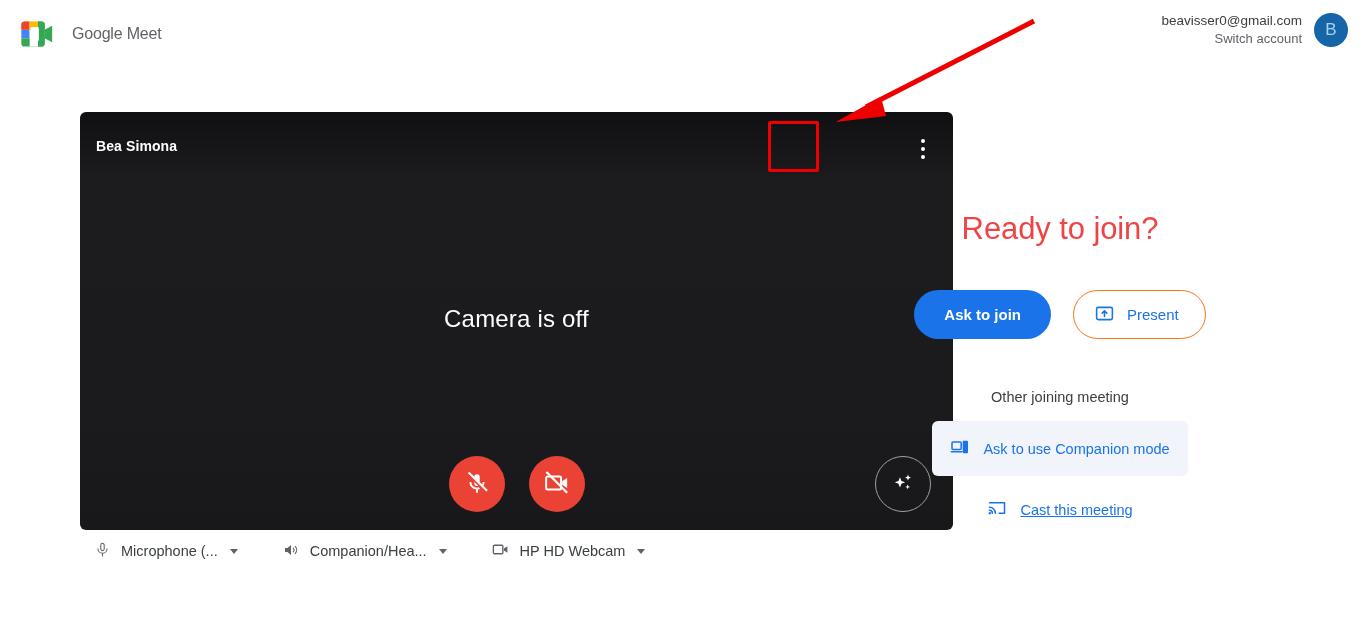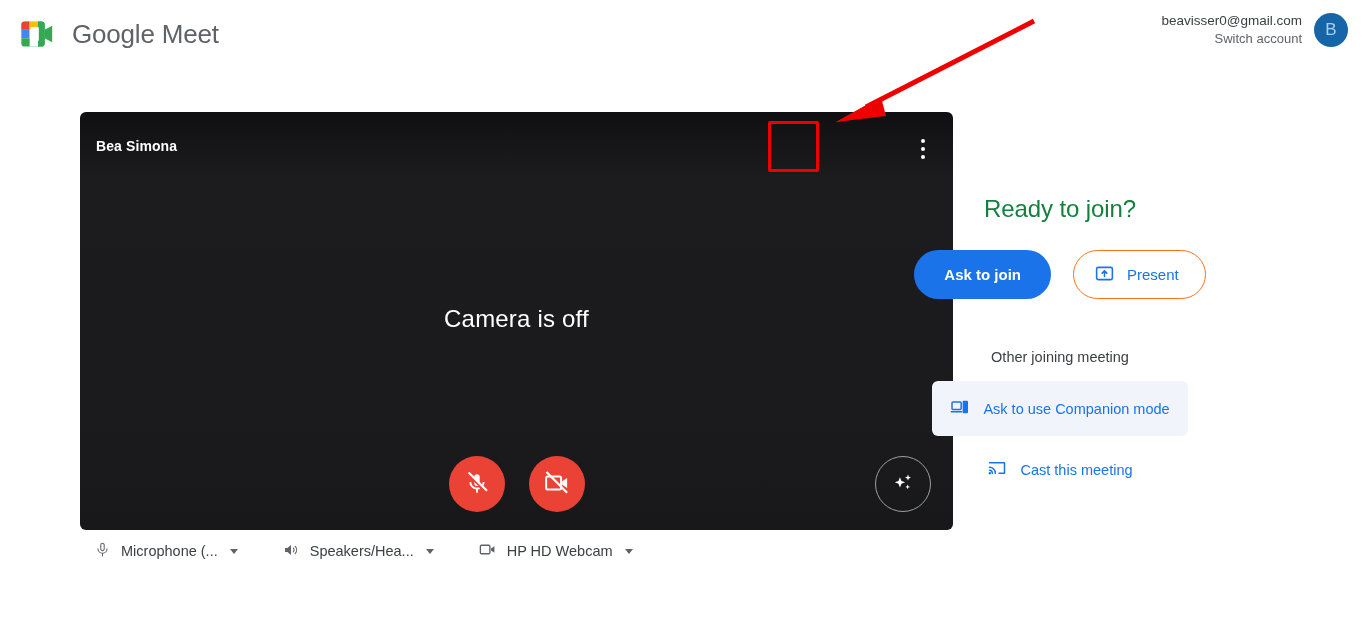--- a/index.html
+++ b/index.html
@@ -20,21 +20,21 @@
   
   .header-left {
     position: absolute;
     left: 18px; top: 16px;
     display: flex;
     align-items: center;
     gap: 14px;
   }
   .meet-logo { width: 40px; height: 36px; display: block; }
   .brand-text {
-    font-size: 26px;
+    font-size: 16px;
     color: #5f6368;
     letter-spacing: -0.2px;
     white-space: nowrap;
     text-align: center;
   }
   .brand-text .brand-product { color: #5f6368; }
 
   .header-right {
     position: absolute;
     right: 18px; top: 12px;
@@ -195,24 +195,24 @@
   
   .join-panel {
     position: absolute;
     left: 855px; top: 195px;
     width: 410px;
     display: flex;
     flex-direction: column;
     align-items: center;
   }
   .ready-title {
-    font-size: 24px;
-    color: #15803d;
+    font-size: 31px;
+    color: #ef4444;
     font-weight: normal;
-    margin: 0;
+    margin: 16px;
     letter-spacing: -0.1px;
   }
   .join-actions {
     margin-top: 27px;
     display: flex;
     align-items: center;
     gap: 22px;
   }
   .btn-ask-join {
     background: #1a73e8;
@@ -251,21 +251,21 @@
     align-items: center;
     gap: 13px;
     color: #1a73e8;
     font-size: 14.5px;
     padding: 16px 18px;
     border-radius: 6px;
     cursor: pointer;
     white-space: nowrap;
   }
   .other-option.hovered { background: #f1f5fb; }
-  .other-option.second { margin-top: 6px; }
+  .other-option.second { margin-top: 6px; text-decoration: underline; }
 
   
   .annotation-arrow {
     position: absolute;
     left: 0; top: 0;
     width: 1366px; height: 634px;
     pointer-events: none;
     z-index: 50;
   }
 </style>
@@ -365,21 +365,21 @@
     </div>
 
     <div class="device-chip">
       <span>
         <svg width="18" height="18" viewBox="0 0 24 24" fill="none" xmlns="http://www.w3.org/2000/svg">
           <path d="M4 9.2h3.2L12 5.2v13.6l-4.8-4H4V9.2z" fill="#5f6368"></path>
           <path d="M15 9.4a3.6 3.6 0 0 1 0 5.2" stroke="#5f6368" stroke-width="1.5" stroke-linecap="round"></path>
           <path d="M17.6 7.2a7 7 0 0 1 0 9.6" stroke="#5f6368" stroke-width="1.5" stroke-linecap="round"></path>
         </svg>
       </span>
-      <span>Speakers/Hea...</span>
+      <span>Companion/Hea...</span>
       <span class="caret"></span>
     </div>
 
     <div class="device-chip">
       <span>
         <svg width="19" height="19" viewBox="0 0 24 24" fill="none" xmlns="http://www.w3.org/2000/svg">
           <rect x="3" y="6.6" width="12" height="10.8" rx="1.4" stroke="#5f6368" stroke-width="1.7"></rect>
           <path d="M16.3 10.6l4.4-2.8v8.4l-4.4-2.8z" fill="#5f6368"></path>
         </svg>
       </span>

